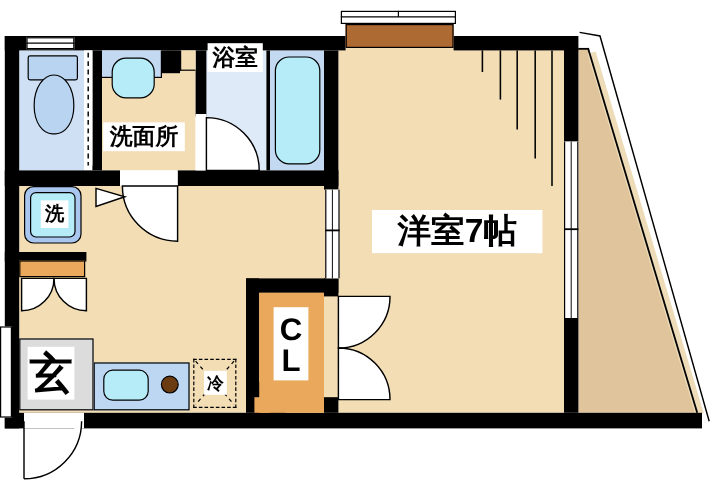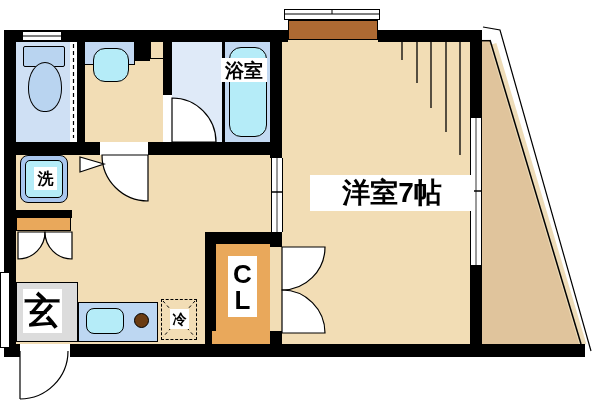--- a/index.html
+++ b/index.html
@@ -126,23 +126,24 @@
 
     <g stroke="#000" stroke-width="1.3">
       <line x1="402" y1="42" x2="402" y2="60"></line>
       <line x1="417" y1="42" x2="417" y2="83"></line>
       <line x1="431" y1="42" x2="431" y2="108"></line>
       <line x1="446" y1="42" x2="446" y2="132"></line>
       <line x1="460" y1="42" x2="460" y2="155"></line>
     </g>
   </svg>
 
-  <div class="label" style="left:173px;top:58px;width:46px;height:24px;font-size:19px;margin-left:48px;">浴室</div>
+  <div class="label" style="left:86px;top:102px;width:68px;height:24px;font-size:19px;">洗面所</div>
+  <div class="label" style="left:173px;top:36px;width:46px;height:24px;font-size:19px;">浴室</div>
   <div class="label" style="left:34px;top:167px;width:23px;height:23px;font-size:16px;">洗</div>
   <div class="label" style="left:23px;top:289px;width:39px;height:44px;font-size:36px;">玄</div>
   <div class="label" style="left:170px;top:309px;width:19px;height:20px;font-size:14px;">冷</div>
   <div class="label" style="left:228px;top:256px;width:29px;height:61px;font-size:26px;flex-direction:column;">
     <span>C</span>
     <span>L</span>
   </div>
-  <div class="label" style="left:310px;top:175px;width:164px;height:36px;font-size:28px;">洋室7帖</div>
+  <div class="label" style="left:310px;top:175px;width:142px;height:36px;font-size:28px;">洋室7帖</div>
 
 </div>
 
 </body></html>

